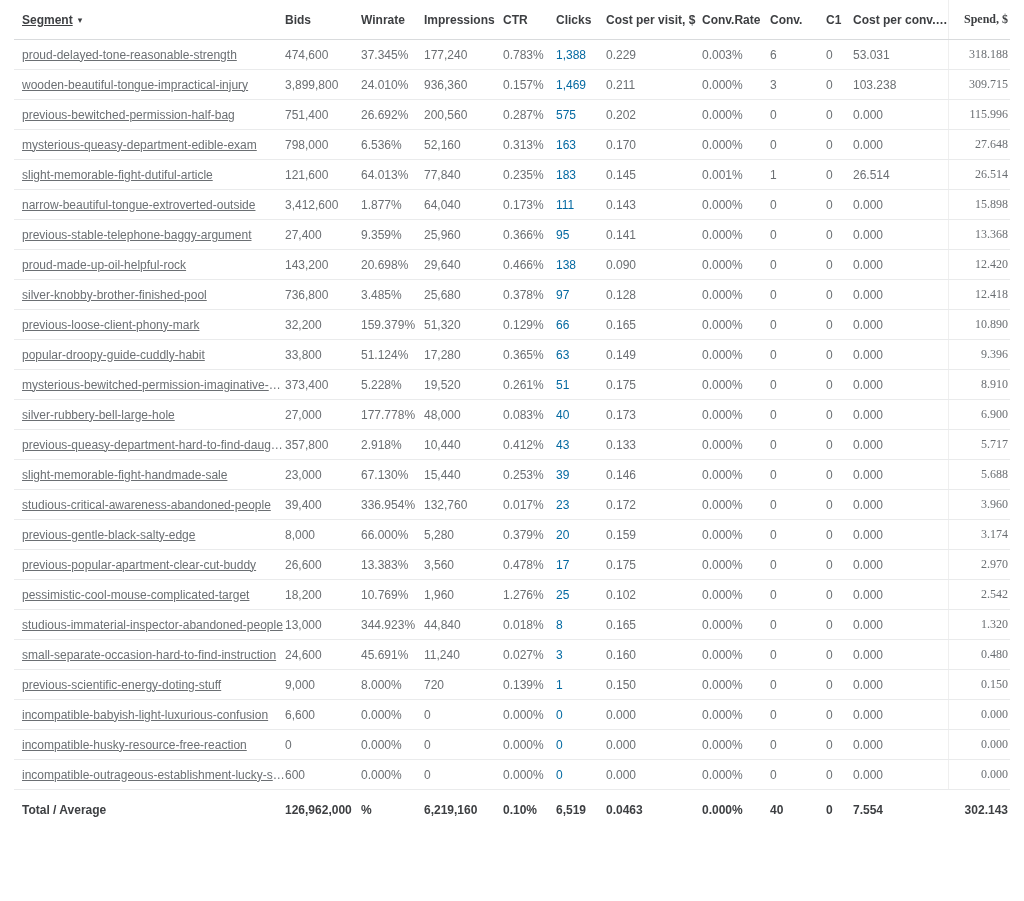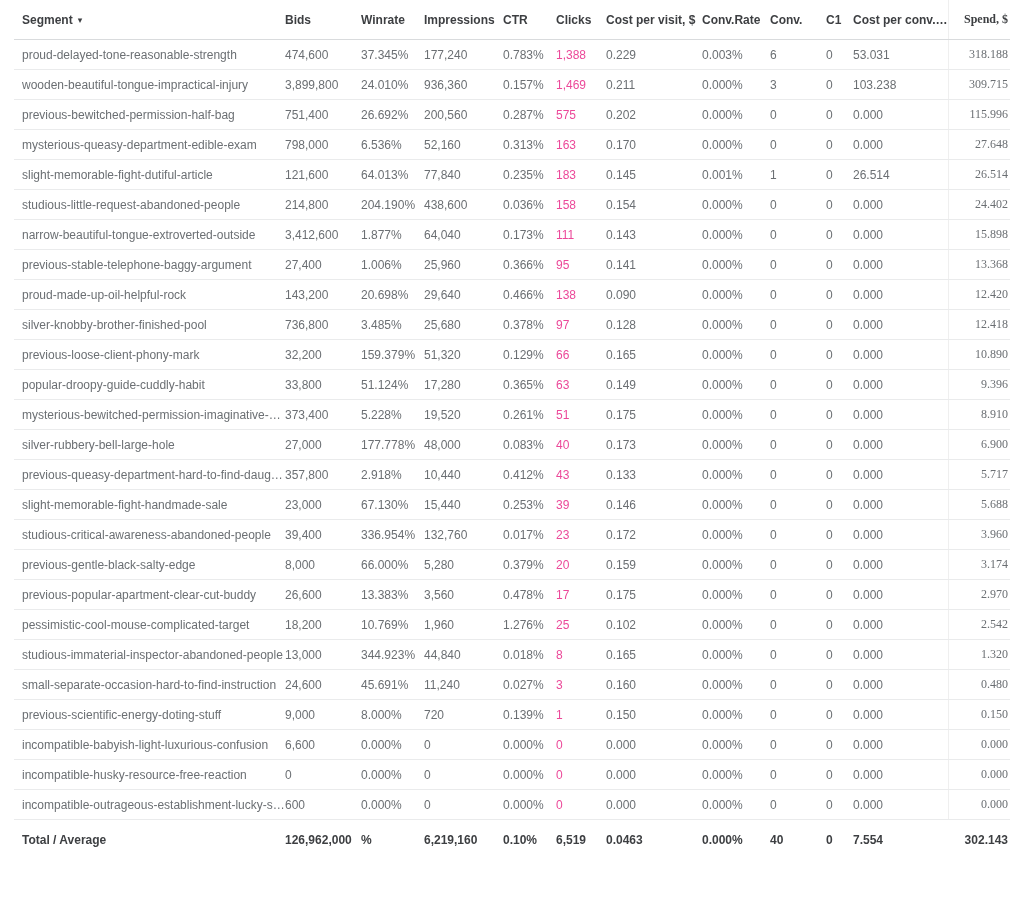--- a/index.html
+++ b/index.html
@@ -19,24 +19,24 @@
     vertical-align:middle;
   }
   thead th{
     color:#3d3f42;font-weight:bold;font-size:12px;
     height:39px;border-bottom:1px solid #d9dbdd;
   }
   tbody td{
     height:29px;border-bottom:1px solid #eaebec;
     color:#6b6f73;
   }
-  tbody td.col-0, thead th.col-0{padding-left:8px;}
+  tbody td.col-0, thead th.col-0{padding-left:8px;text-decoration:underline;}
   td.col-11, th.col-11{text-align:right;padding-right:2px;}
   thead th.col-11, tbody td.col-11{border-left:1px solid #efefef;font-family:Liberation Serif, serif;}
-  tbody td.col-5 span{color:#ec4899;cursor:pointer;text-align:center;}
+  tbody td.col-5 span{color:#0369a1;cursor:pointer;text-align:center;}
   tfoot td{
     height:39px;color:#3d3f42;font-weight:bold;
     border-top:1px solid #cfd1d3;
   }
   tfoot td.col-0{padding-left:8px;}
   .sort-caret{
     display:inline-block;margin-left:5px;font-size:9px;
     color:#3d3f42;transform:translateY(-1px);
   }
 </style>
@@ -140,51 +140,37 @@
           <td class="col-4">0.235%</td>
           <td class="col-5"><span>183</span></td>
           <td class="col-6">0.145</td>
           <td class="col-7">0.001%</td>
           <td class="col-8">1</td>
           <td class="col-9">0</td>
           <td class="col-10">26.514</td>
           <td class="col-11">26.514</td>
         </tr>
         <tr>
-          <td class="col-0">studious-little-request-abandoned-people</td>
-          <td class="col-1">214,800</td>
-          <td class="col-2">204.190%</td>
-          <td class="col-3">438,600</td>
-          <td class="col-4">0.036%</td>
-          <td class="col-5"><span>158</span></td>
-          <td class="col-6">0.154</td>
-          <td class="col-7">0.000%</td>
-          <td class="col-8">0</td>
-          <td class="col-9">0</td>
-          <td class="col-10">0.000</td>
-          <td class="col-11">24.402</td>
-        </tr>
-        <tr>
           <td class="col-0">narrow-beautiful-tongue-extroverted-outside</td>
           <td class="col-1">3,412,600</td>
           <td class="col-2">1.877%</td>
           <td class="col-3">64,040</td>
           <td class="col-4">0.173%</td>
           <td class="col-5"><span>111</span></td>
           <td class="col-6">0.143</td>
           <td class="col-7">0.000%</td>
           <td class="col-8">0</td>
           <td class="col-9">0</td>
           <td class="col-10">0.000</td>
           <td class="col-11">15.898</td>
         </tr>
         <tr>
           <td class="col-0">previous-stable-telephone-baggy-argument</td>
           <td class="col-1">27,400</td>
-          <td class="col-2">1.006%</td>
+          <td class="col-2">9.359%</td>
           <td class="col-3">25,960</td>
           <td class="col-4">0.366%</td>
           <td class="col-5"><span>95</span></td>
           <td class="col-6">0.141</td>
           <td class="col-7">0.000%</td>
           <td class="col-8">0</td>
           <td class="col-9">0</td>
           <td class="col-10">0.000</td>
           <td class="col-11">13.368</td>
         </tr>

